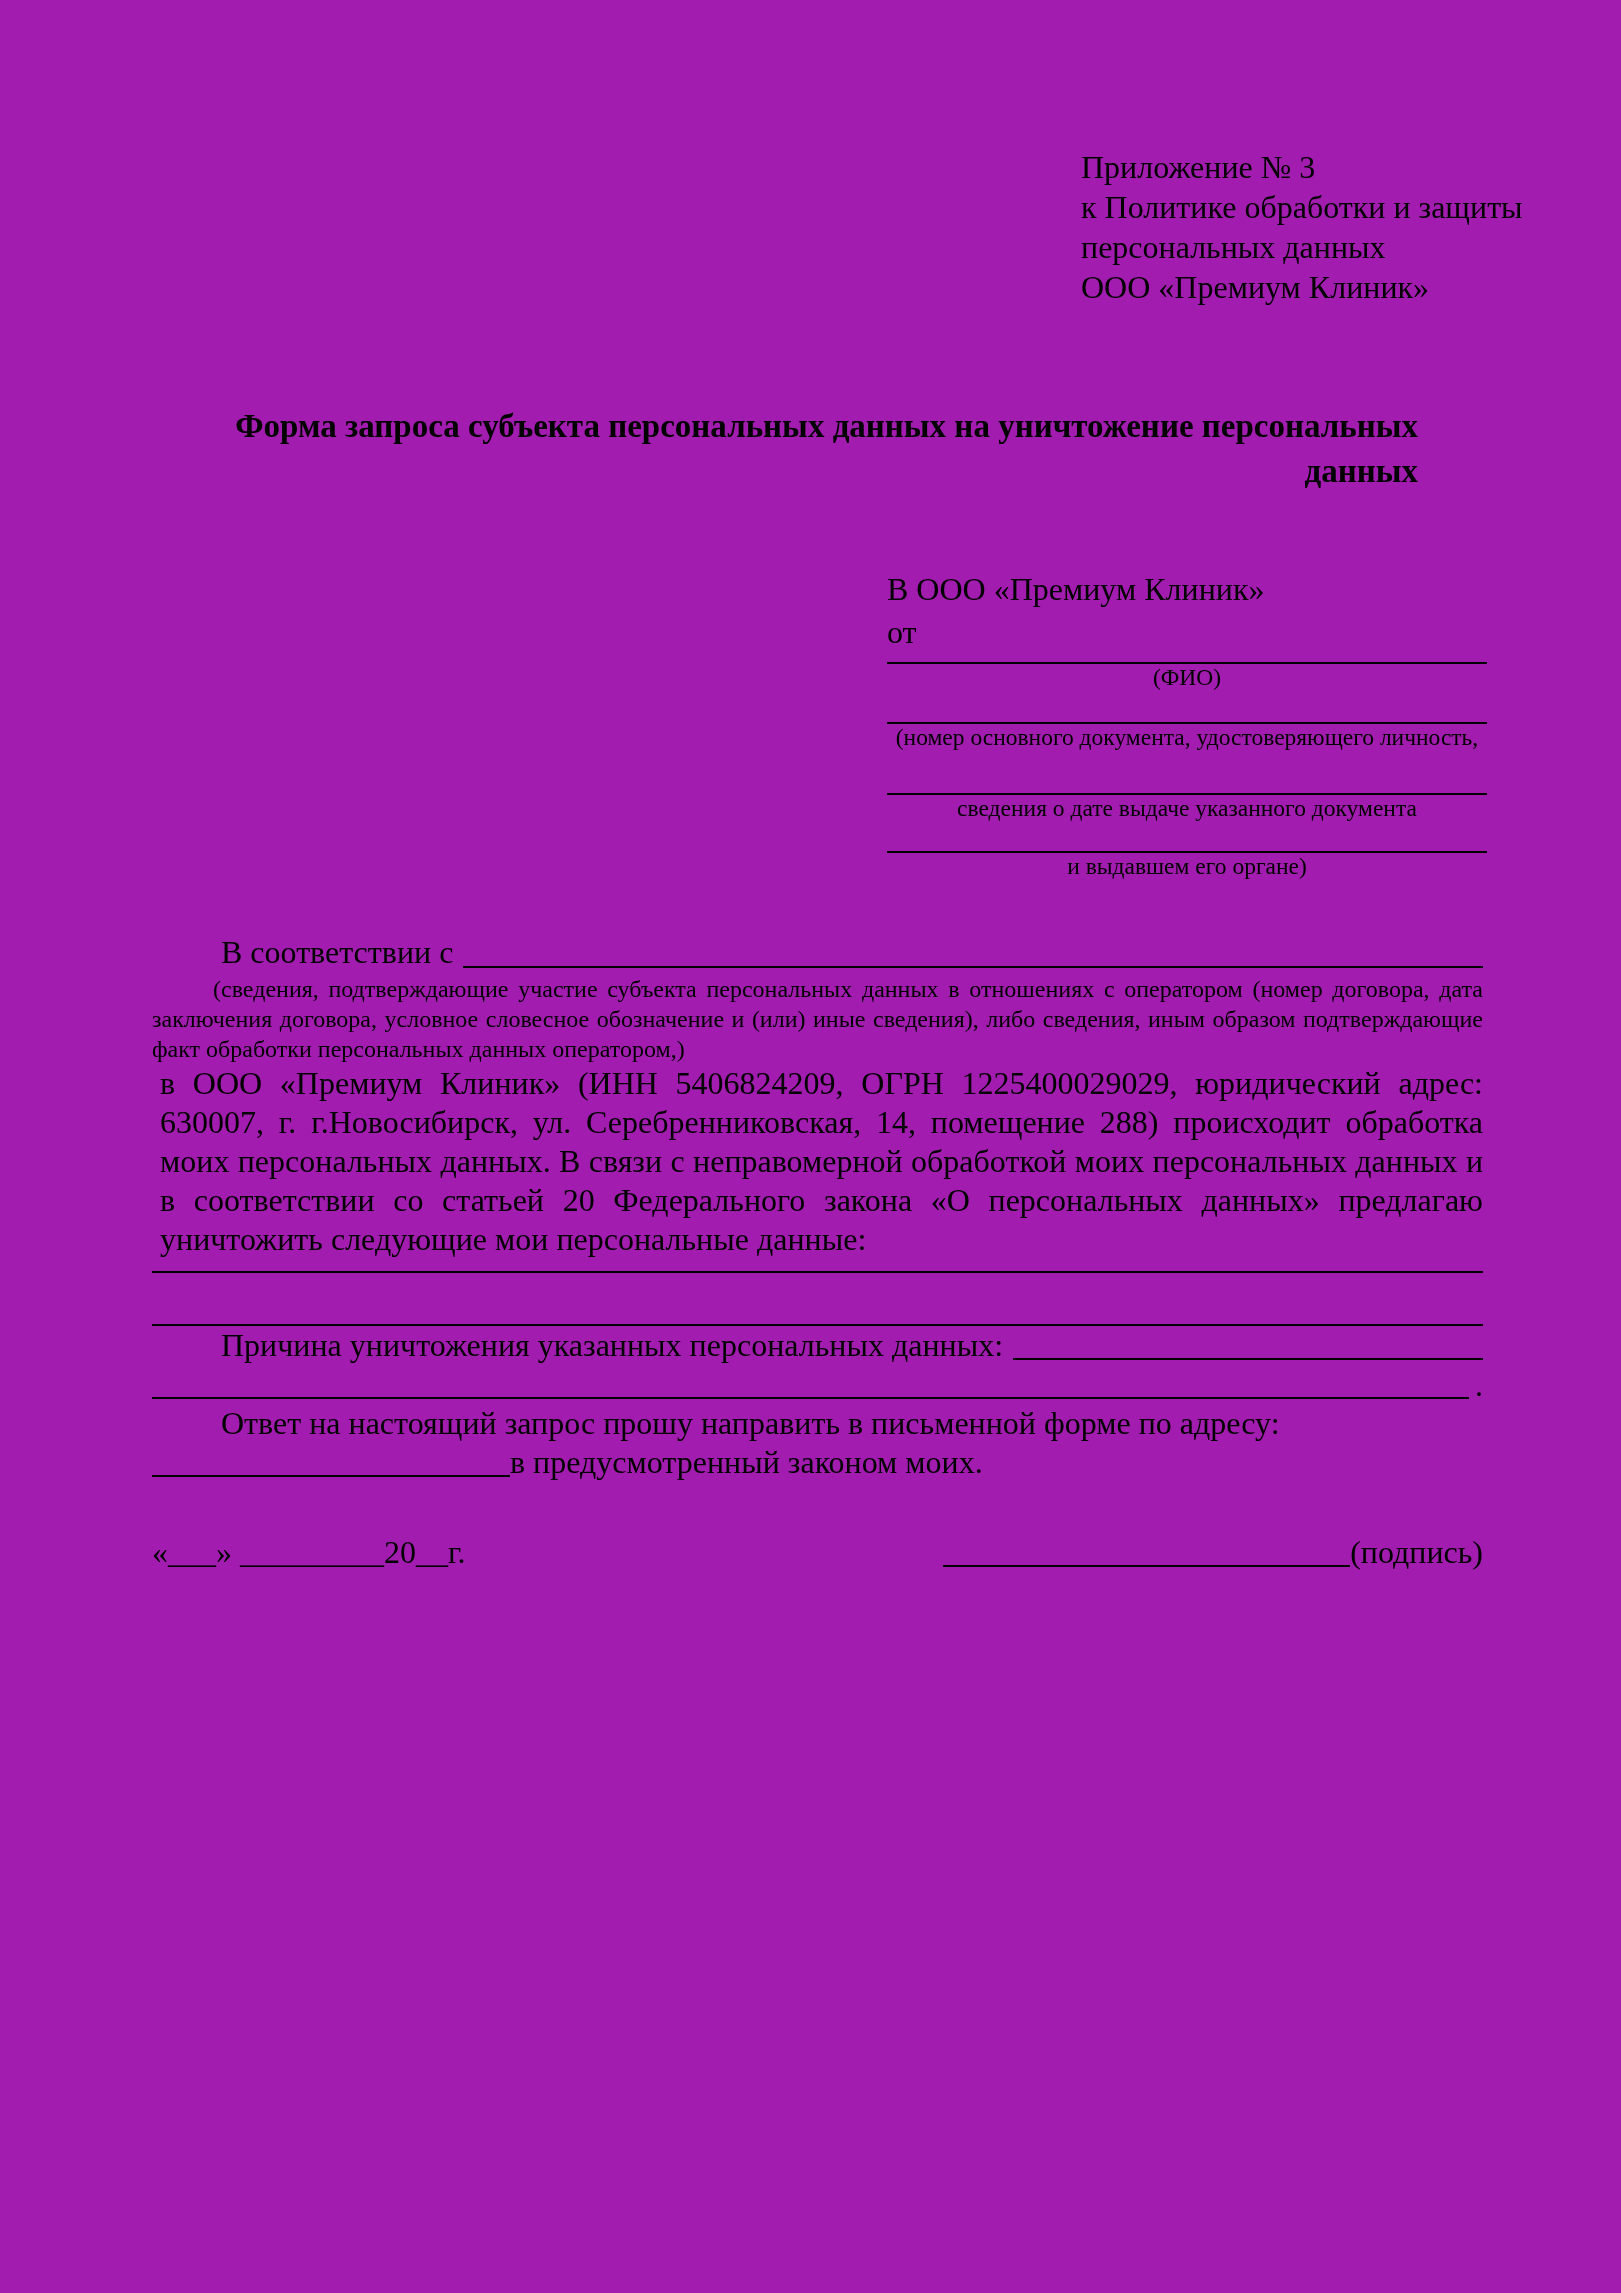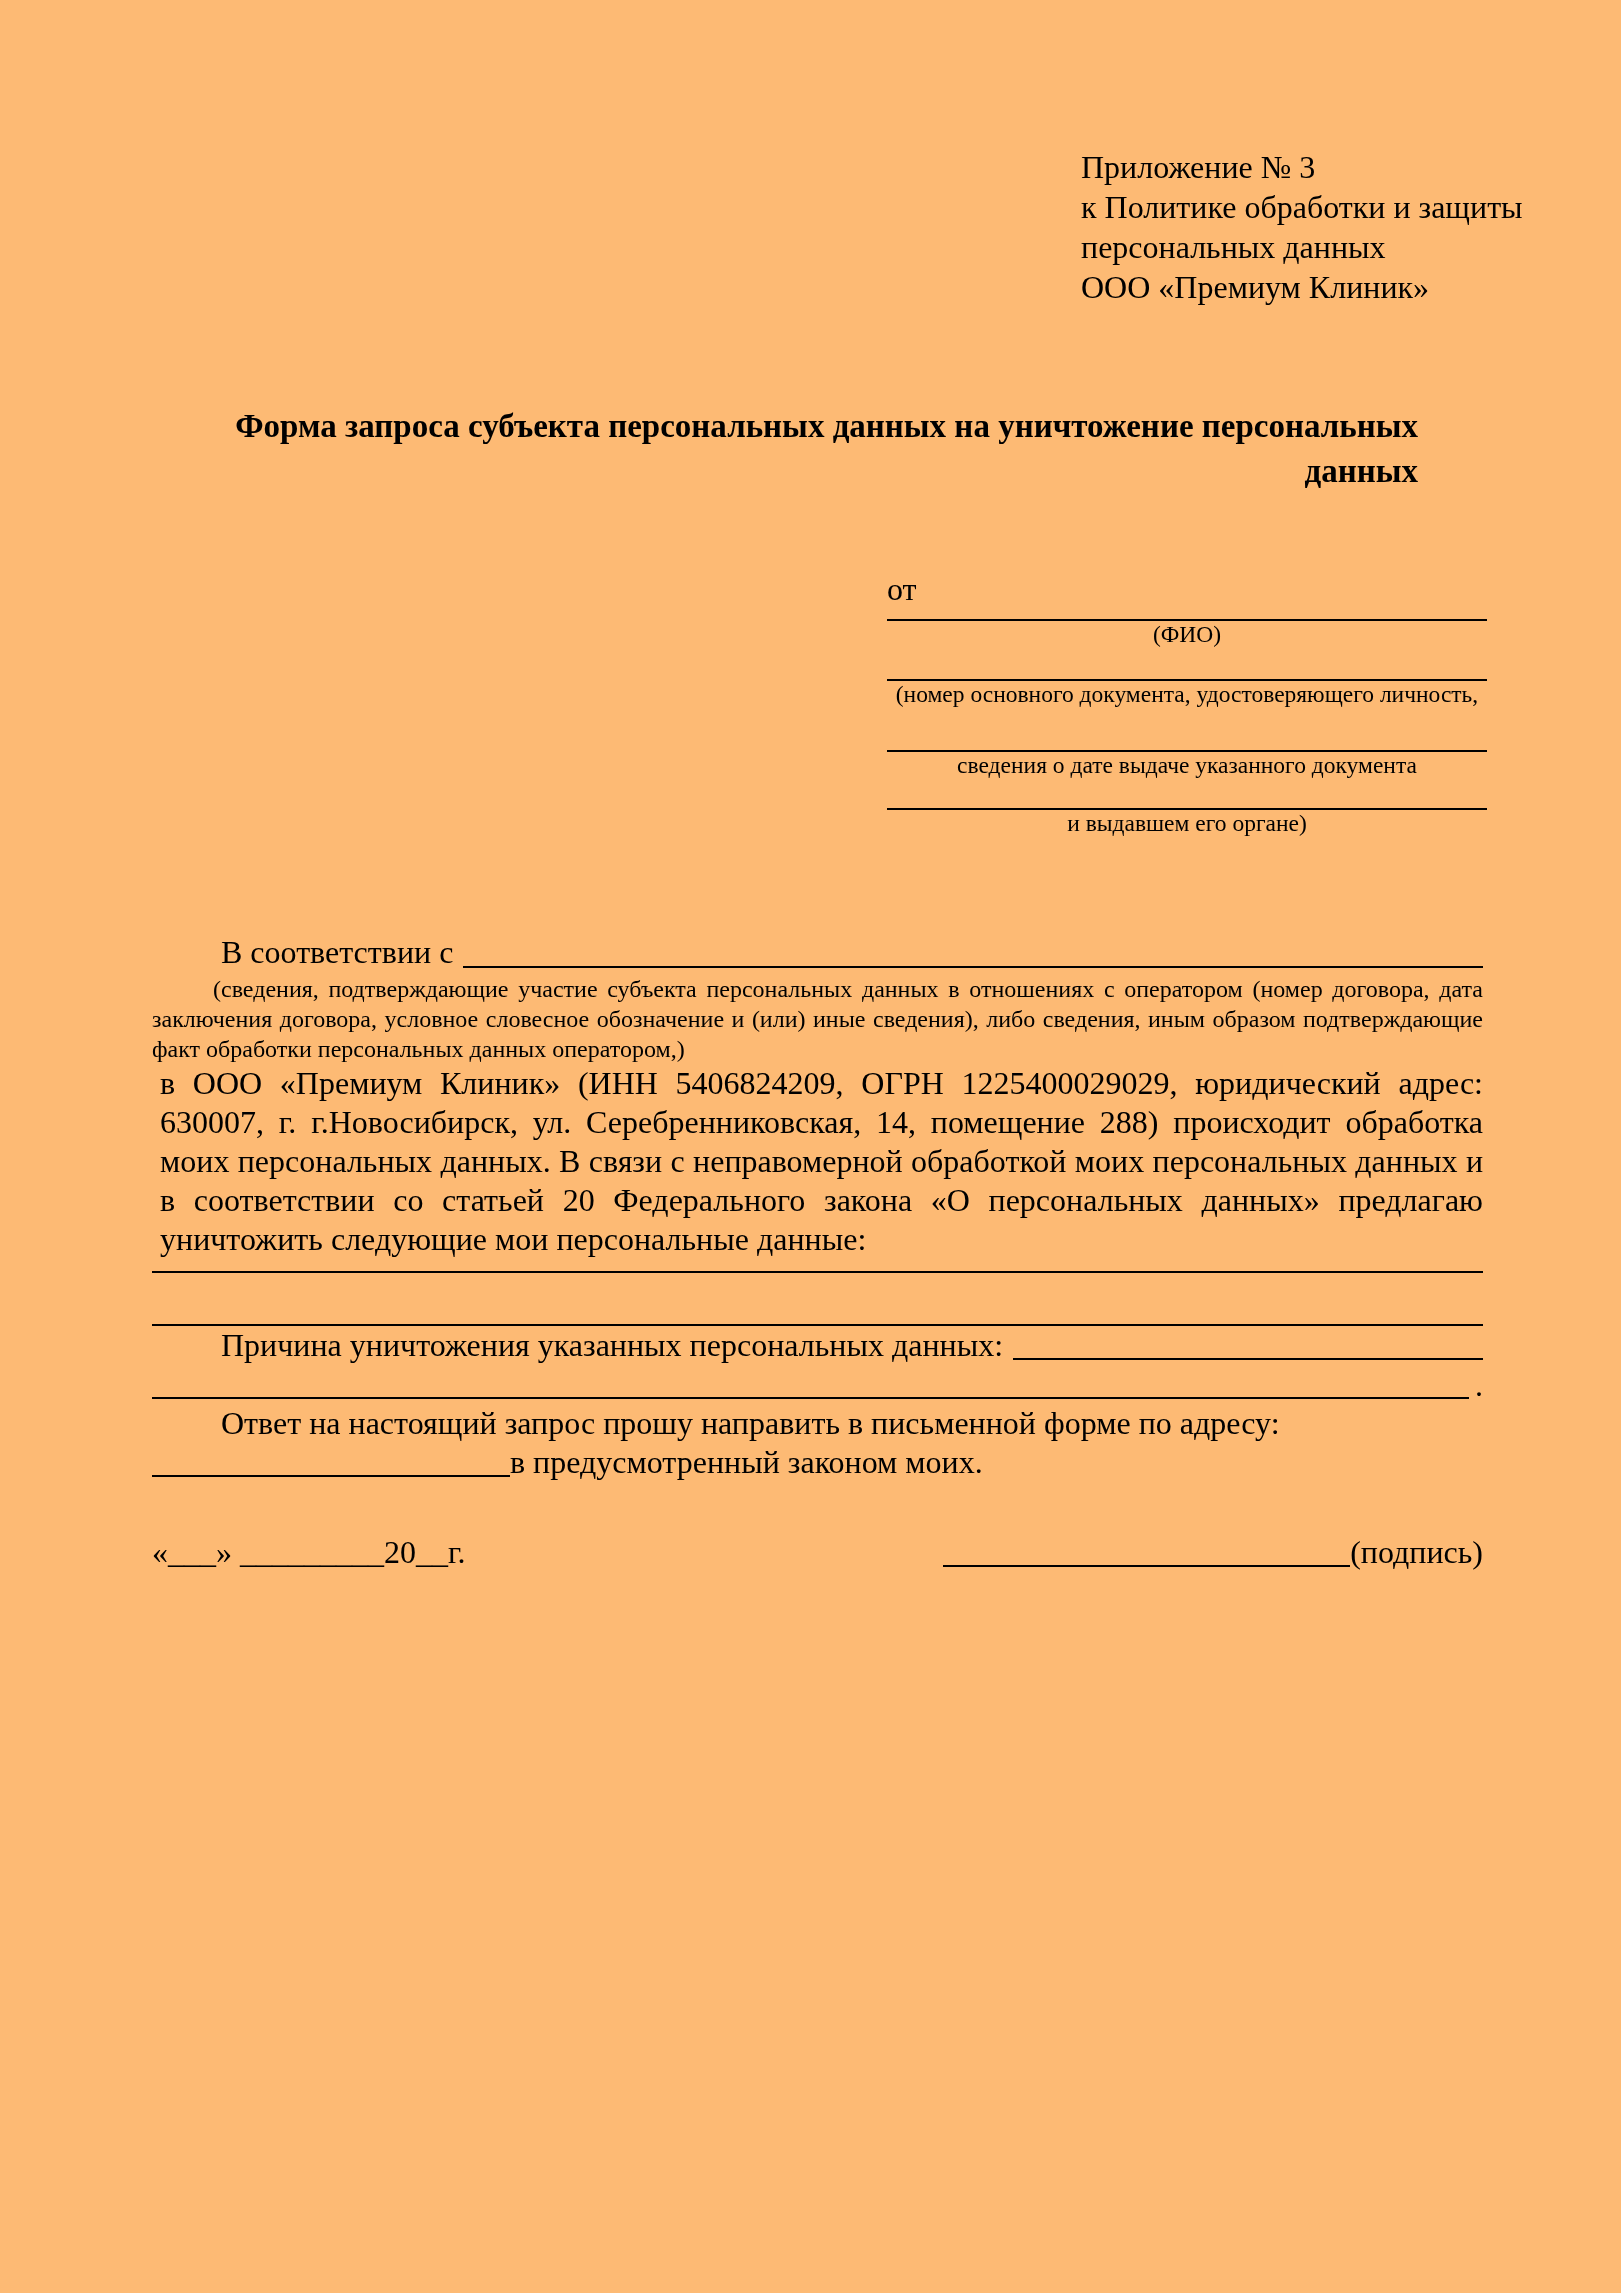--- a/index.html
+++ b/index.html
@@ -1,21 +1,21 @@
 <!DOCTYPE html>
 <html lang="ru"><head>
 <meta charset="utf-8">
 <style>
   * { margin: 0; padding: 0; box-sizing: border-box; }
   html, body { background: #ffffff; }
   .page {
     position: relative;
     width: 1621px;
     height: 2294px;
-    background: #fdba74;
+    background: #a21caf;
     color: #000000;
     font-family: "Liberation Serif", "DejaVu Serif", serif;
     overflow: hidden;
   }
   
   .header-note {
     position: absolute;
     left: 1081px;
     top: 147px;
     font-size: 32px;
@@ -83,20 +83,21 @@
   <div class="header-note">
     <div>Приложение № 3</div>
     <div>к Политике обработки и защиты</div>
     <div>персональных данных</div>
     <div>ООО «Премиум Клиник»</div>
   </div>
 
   <div class="doc-title">Форма запроса субъекта персональных данных на уничтожение персональных данных</div>
 
   <div class="recipient">
+    <div>В ООО «Премиум Клиник»</div>
     <div>от</div>
     <div class="blank r-blank1"></div>
     <div class="cap">(ФИО)</div>
     <div class="blank r-blank2"></div>
     <div class="cap">(номер основного документа, удостоверяющего личность,</div>
     <div class="blank r-blank3"></div>
     <div class="cap">сведения о дате выдаче указанного документа</div>
     <div class="blank r-blank4"></div>
     <div class="cap">и выдавшем его органе)</div>
   </div>

